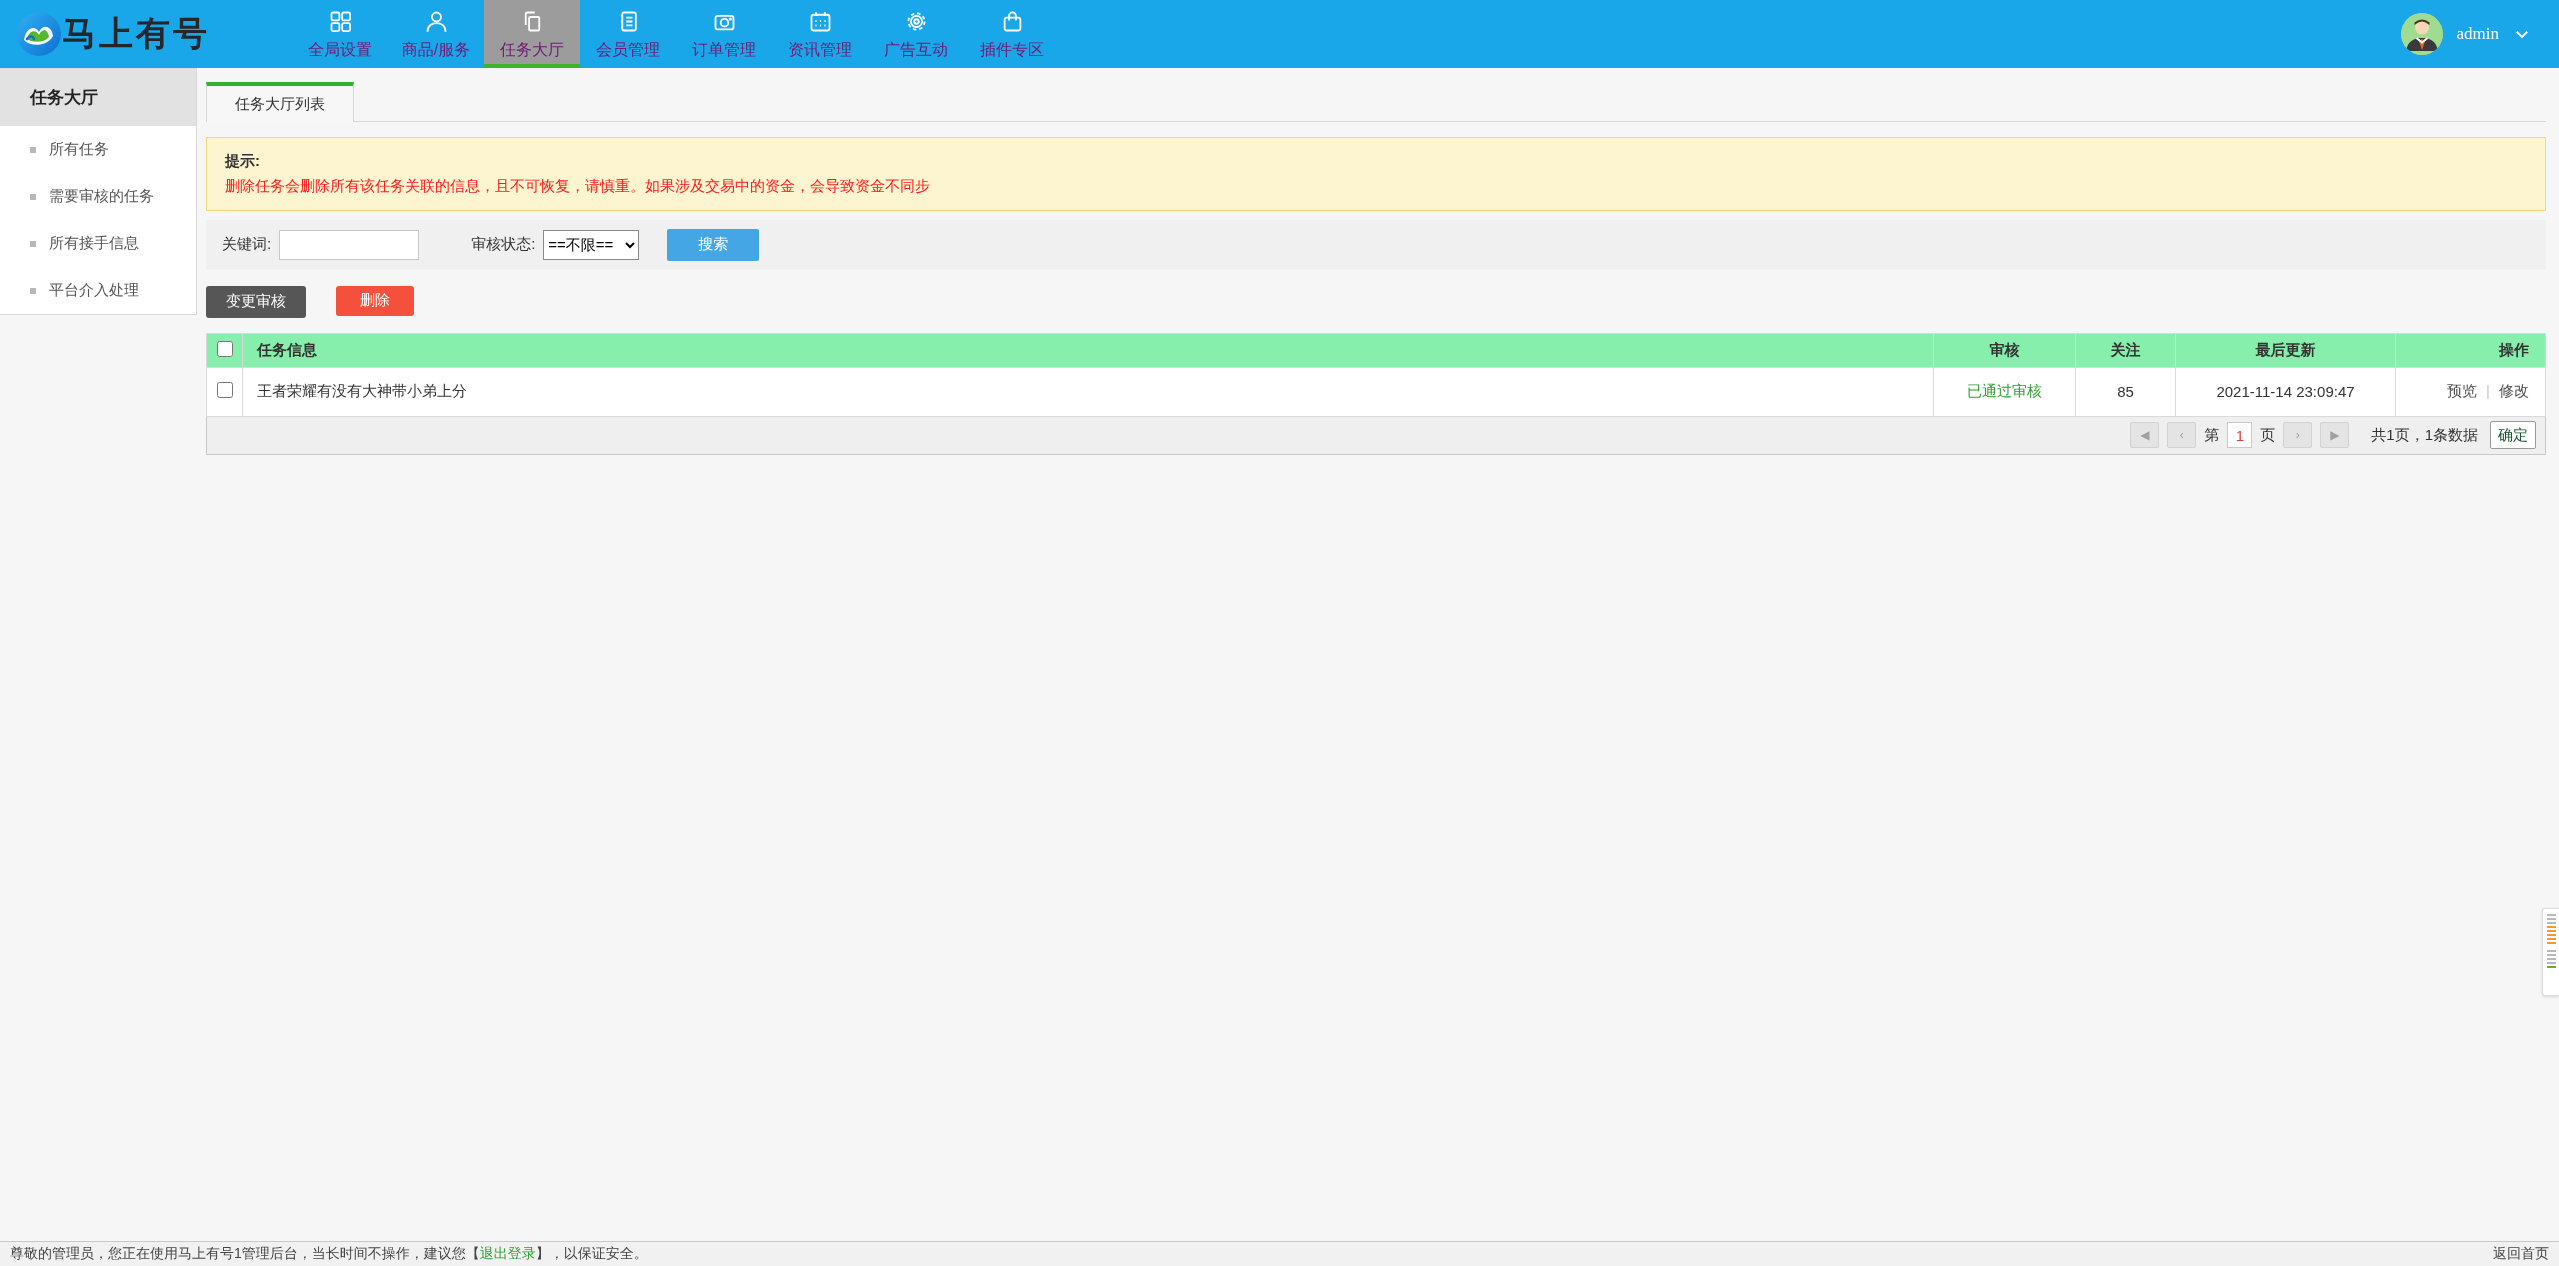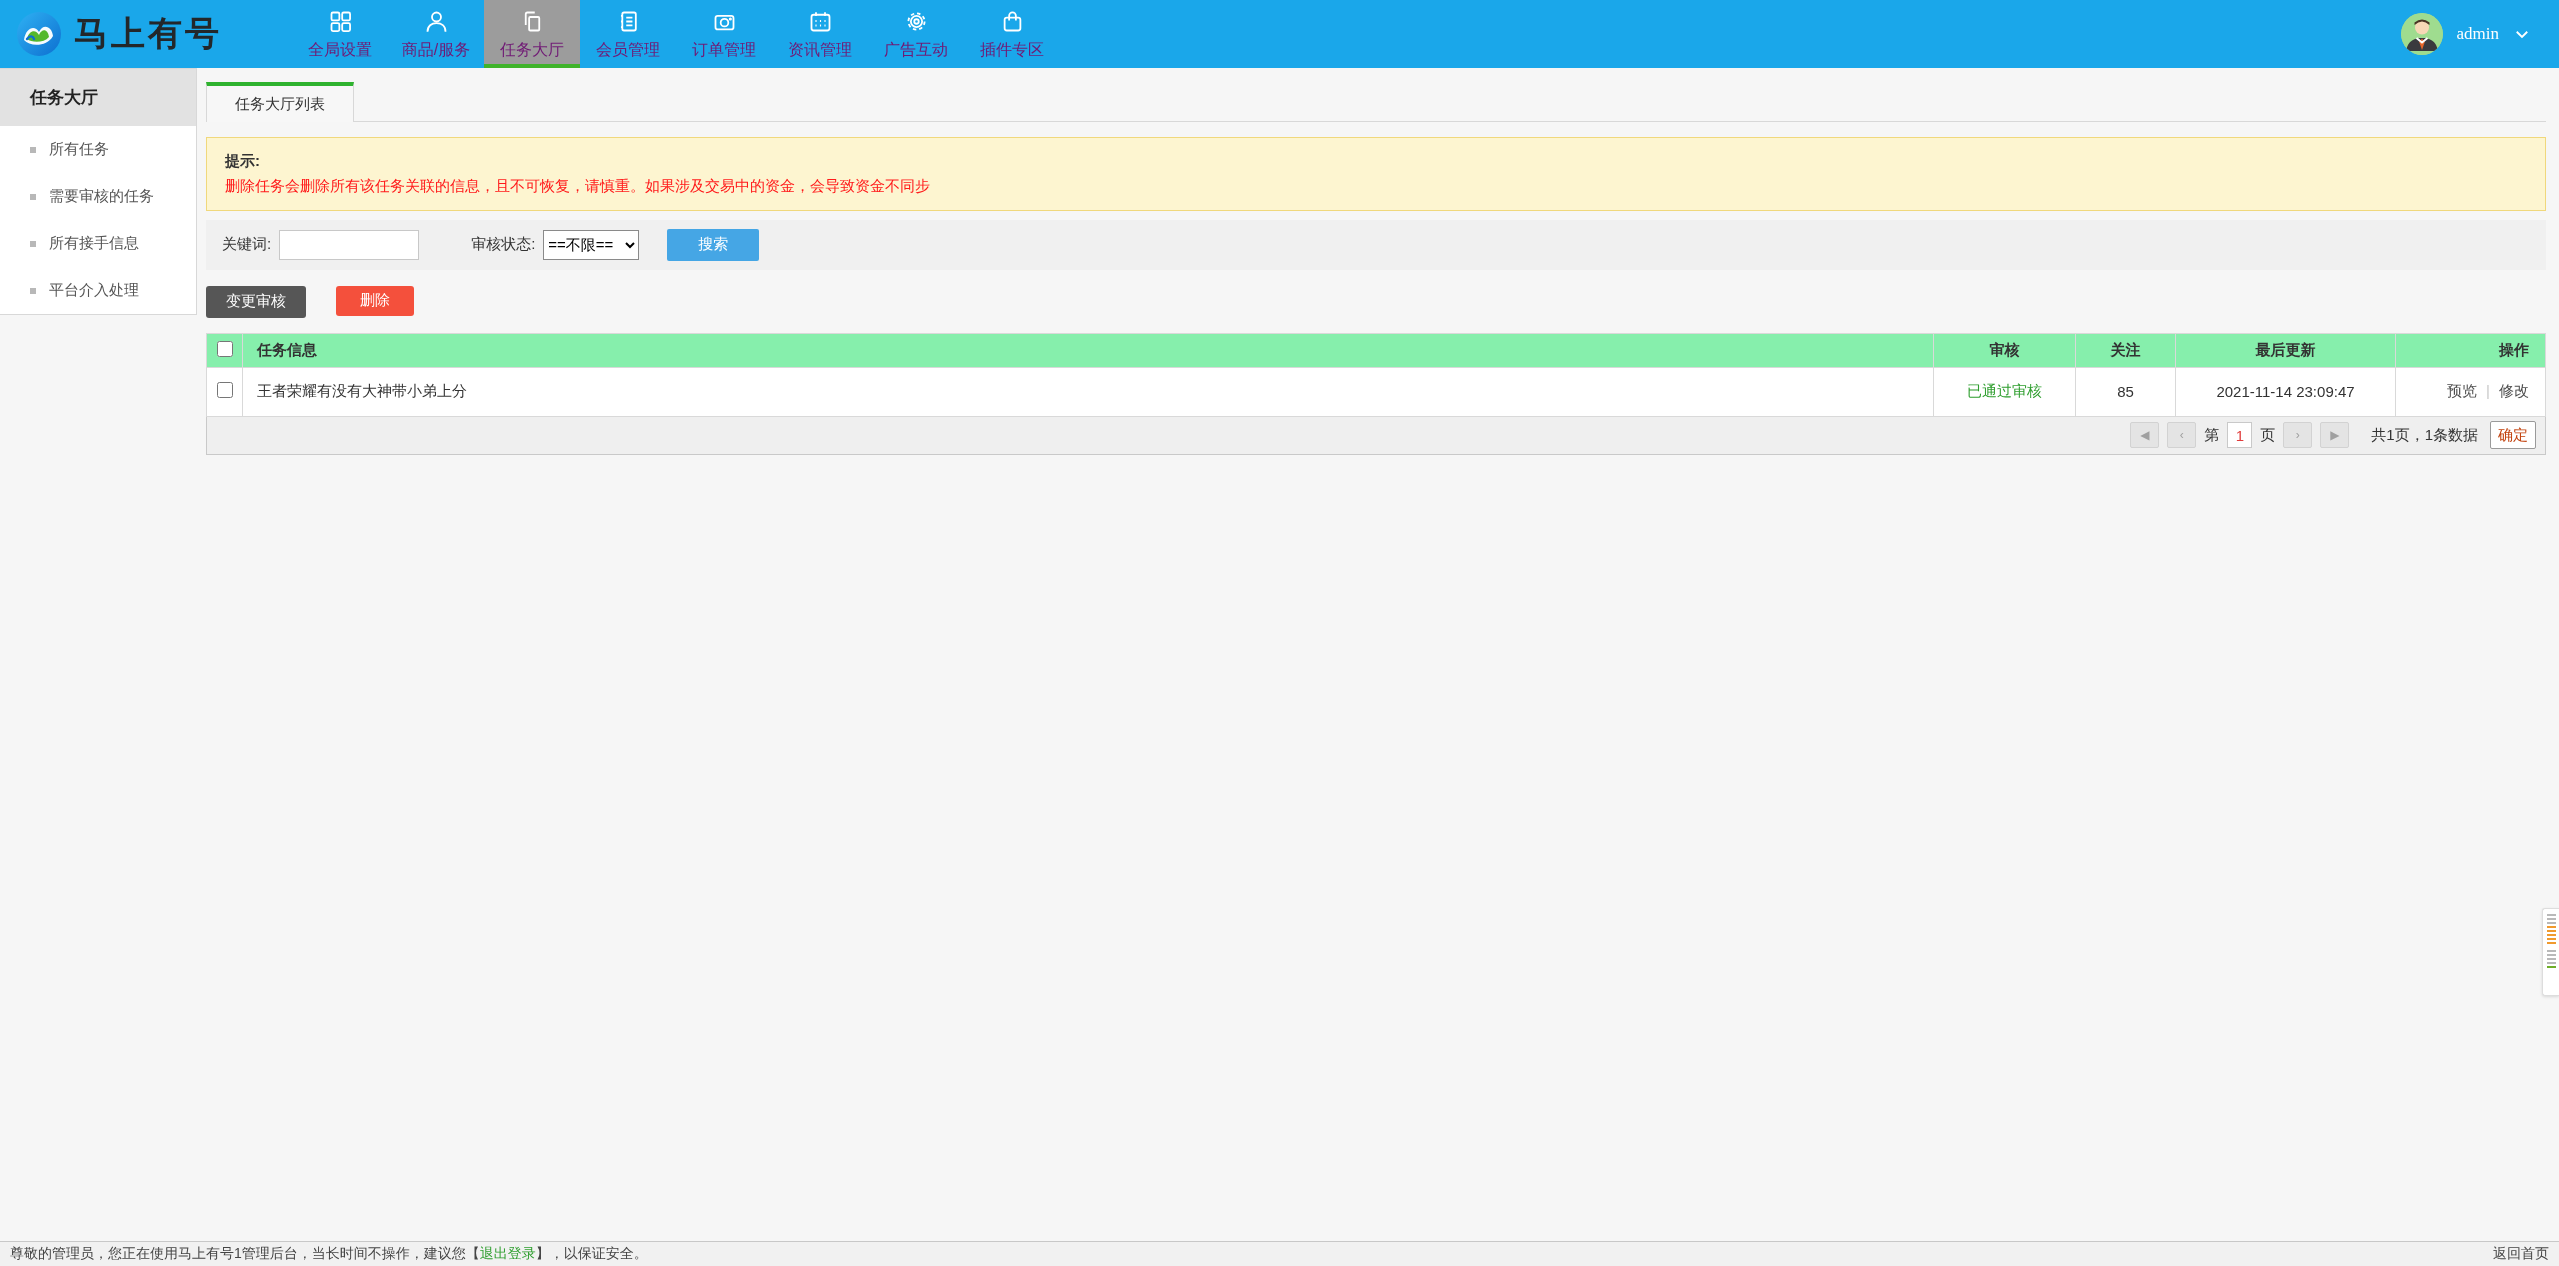--- a/index.html
+++ b/index.html
@@ -6,21 +6,21 @@
   html,body { width:2559px; height:1266px; }
   body {
     position: relative;
     background: #f6f6f6;
     font-family: "Liberation Sans", "DejaVu Sans", sans-serif;
     overflow: hidden;
     color:#333;
   }
   
   .topbar { height:68px; background:#1aa7ea; display:flex; align-items:stretch; }
-  .logo { width:292px; display:flex; align-items:center; padding-left:16px; gap:12px; }
+  .logo { width:292px; display:flex; align-items:center; padding-left:16px; }
   .logo-text { font-size:34px; font-weight:bold; color:#23272a; letter-spacing:3px; white-space:nowrap; }
   .nav { display:flex; }
   .nav-item { width:96px; display:flex; flex-direction:column; align-items:center; justify-content:center; gap:5px;
       color:#701a75; font-size:16px; cursor:pointer; border-bottom:4px solid transparent; padding-top:4px; }
   .nav-item.active { background:#9c9c9c; border-bottom-color:#3fb32a; }
   .nav-item svg { width:27px; height:27px; }
   .userbox { margin-left:auto; display:flex; align-items:center; gap:14px; padding-right:28px;font-family:Liberation Serif, serif; }
   .avatar { width:42px; height:42px; border-radius:50%; overflow:hidden; background:#9fdc8f; flex:none; }
   .user-name { color:#fff; font-size:17px; }
   
@@ -60,21 +60,21 @@
   .op-link { color:#4d4d4d; cursor:pointer; }
   .op-sep { color:#c9c9c9; margin:0 9px; }
   input[type=checkbox] { width:16px; height:16px; }
   
   .pager { height:38px; background:#efefef; border:1px solid #c9c9c9; border-top:none;
       display:flex; align-items:center; justify-content:flex-end; gap:8px; padding-right:9px; font-size:15px; color:#333; }
   .pg-btn { width:29px; height:26px; background:#e4e4e4; border:1px solid #d2d2d2; border-radius:2px;
       color:#a0a0a0; display:flex; align-items:center; justify-content:center; font-size:12px; cursor:pointer; }
   .pg-input { width:25px; height:26px; border:1px solid #c9c9c9; background:#fff; color:#e03c3c; text-align:center; font-size:15px; }
   .pg-summary { margin-left:14px; }
-  .pg-confirm { height:28px; padding:0 7px; background:#fff; border:1px solid #9a9a9a; border-radius:2px; font-size:15px; color:#c2410c; cursor:pointer; margin-left:4px; }
+  .pg-confirm { height:28px; padding:0 7px; background:#fff; border:1px solid #9a9a9a; border-radius:2px; font-size:15px; color:#14532d; cursor:pointer; margin-left:4px; }
   
   .footer { position:absolute; left:0; right:0; bottom:0; height:25px; background:#f1f1f1; border-top:1px solid #c8c8c8;
       display:flex; align-items:center; padding:0 10px; font-size:14px; color:#444; }
   .logout-link { color:#2e9e2e; cursor:pointer; }
   .home-link { margin-left:auto; color:#444; cursor:pointer; }
   
   .side-widget { position:absolute; right:0; top:908px; width:17px; height:88px; background:#fff;
       border:1px solid #ddd; border-right:none; border-radius:3px 0 0 3px; box-shadow:0 1px 3px rgba(0,0,0,.12);
       display:flex; flex-direction:column; align-items:center; padding-top:5px; cursor:pointer; }
   .stripe { width:9px; height:2px; margin-bottom:2px; flex:none; }

